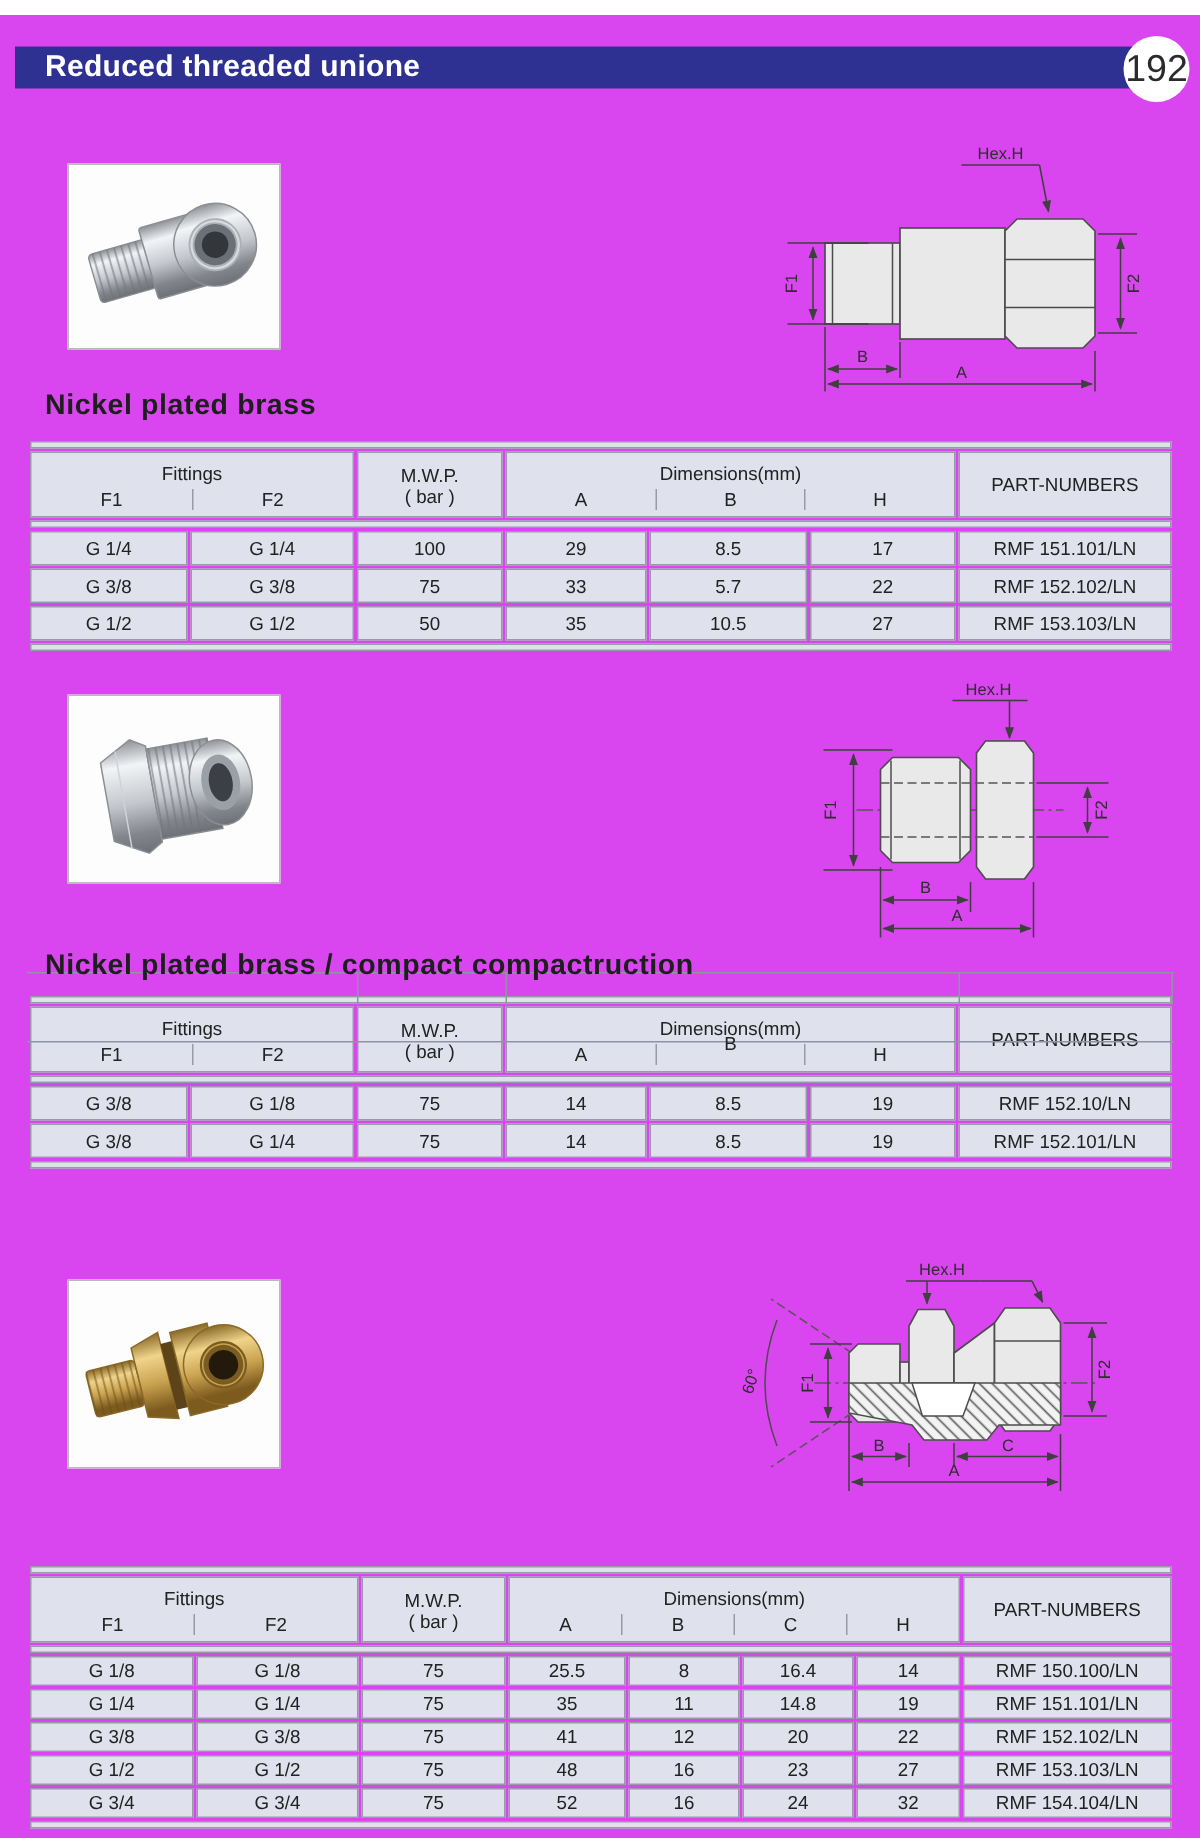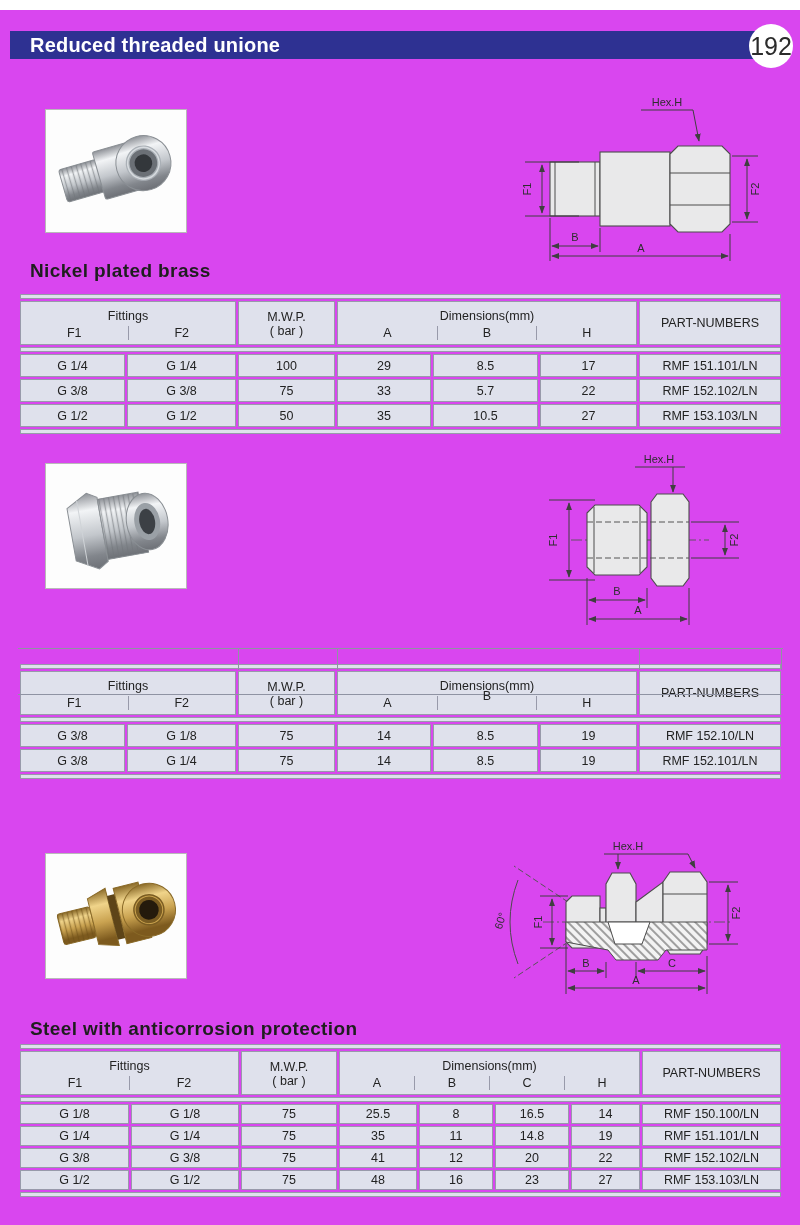--- a/index.html
+++ b/index.html
@@ -252,20 +252,21 @@
     <text class="dlab" transform="rotate(-90 211 90)" x="211" y="90" text-anchor="middle">F2</text>
     <line class="dim" x1="60" y1="128" x2="60" y2="175"></line>
     <line class="dim" x1="120" y1="138" x2="120" y2="158"></line>
     <line class="dim" x1="62" y1="150" x2="118" y2="150" marker-start="url(#arw)" marker-end="url(#arw)"></line>
     <text class="dlab" x="90" y="145" text-anchor="middle">B</text>
     <line class="dim" x1="162" y1="138" x2="162" y2="175"></line>
     <line class="dim" x1="62" y1="169" x2="160" y2="169" marker-start="url(#arw)" marker-end="url(#arw)"></line>
     <text class="dlab" x="111" y="164" text-anchor="middle">A</text>
   </svg>
 
+  <div class="sec-title" style="left:30px;top:623px;">Nickel plated brass / compact compactruction</div>
 
   <div class="tbl-wrap t12 ghost" style="left:18px;top:637px;">
     <div class="q h" style="top:1px"></div>
     <div class="q v" style="left:220px"></div>
     <div class="q v" style="left:319px"></div>
     <div class="q v" style="left:621px"></div>
     <div class="q v" style="left:763px"></div>
     <div class="q h" style="top:47px"></div>
     <table class="spec">
       <colgroup>
@@ -384,21 +385,20 @@
     <line class="dim" x1="80" y1="133" x2="116" y2="133" marker-start="url(#arw)" marker-end="url(#arw)"></line>
     <text class="dlab" x="98" y="129" text-anchor="middle">B</text>
     <line class="dim" x1="148" y1="124" x2="148" y2="140"></line>
     <line class="dim" x1="219" y1="118" x2="219" y2="156"></line>
     <line class="dim" x1="150" y1="133" x2="217" y2="133" marker-start="url(#arw)" marker-end="url(#arw)"></line>
     <text class="dlab" x="184" y="129" text-anchor="middle">C</text>
     <line class="dim" x1="80" y1="150" x2="217" y2="150" marker-start="url(#arw)" marker-end="url(#arw)"></line>
     <text class="dlab" x="148" y="146" text-anchor="middle">A</text>
   </svg>
 
-  <div class="sec-title" style="left:30px;top:1008px;">Steel with anticorrosion protection</div>
 
   <div class="tbl-wrap t3" style="left:18px;top:1032px;">
     <table class="spec">
       <colgroup>
           <col style="width:109px">
           <col style="width:108px">
           <col style="width:96px">
           <col style="width:78px">
           <col style="width:74px">
           <col style="width:74px">
@@ -438,21 +438,21 @@
       </tr>
       <tr class="strip-row">
             <td colspan="8"></td>
           </tr>
       <tr class="data">
             <td>G 1/8</td>
             <td>G 1/8</td>
             <td>75</td>
             <td>25.5</td>
             <td>8</td>
-            <td>16.5</td>
+            <td>16.4</td>
             <td>14</td>
             <td>RMF 150.100/LN</td>
           </tr>
       <tr class="data">
             <td>G 1/4</td>
             <td>G 1/4</td>
             <td>75</td>
             <td>35</td>
             <td>11</td>
             <td>14.8</td>
@@ -472,20 +472,30 @@
       <tr class="data">
             <td>G 1/2</td>
             <td>G 1/2</td>
             <td>75</td>
             <td>48</td>
             <td>16</td>
             <td>23</td>
             <td>27</td>
             <td>RMF 153.103/LN</td>
           </tr>
+      <tr class="data">
+            <td>G 3/4</td>
+            <td>G 3/4</td>
+            <td>75</td>
+            <td>52</td>
+            <td>16</td>
+            <td>24</td>
+            <td>32</td>
+            <td>RMF 154.104/LN</td>
+          </tr>
       <tr class="strip-row">
             <td colspan="8"></td>
           </tr>
     </tbody>
       </table>
   </div>
 
 </div>
 
 </body></html>

